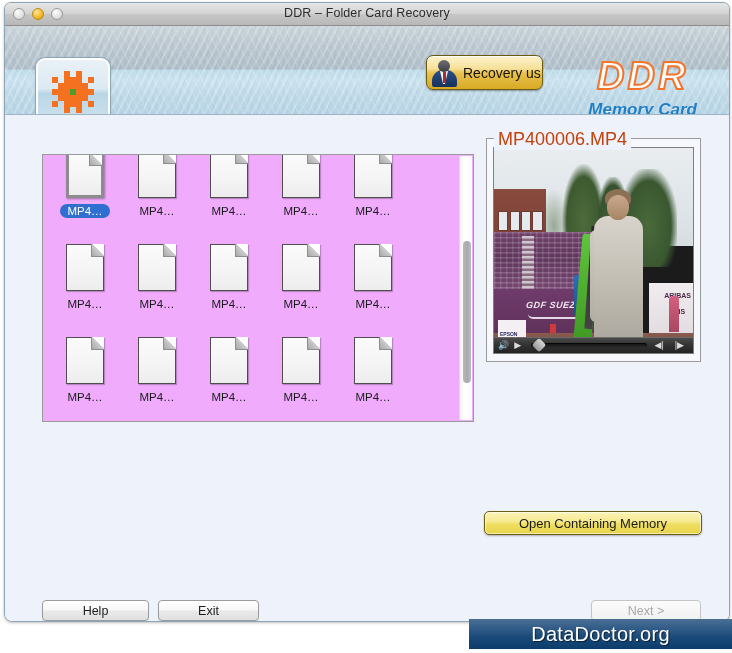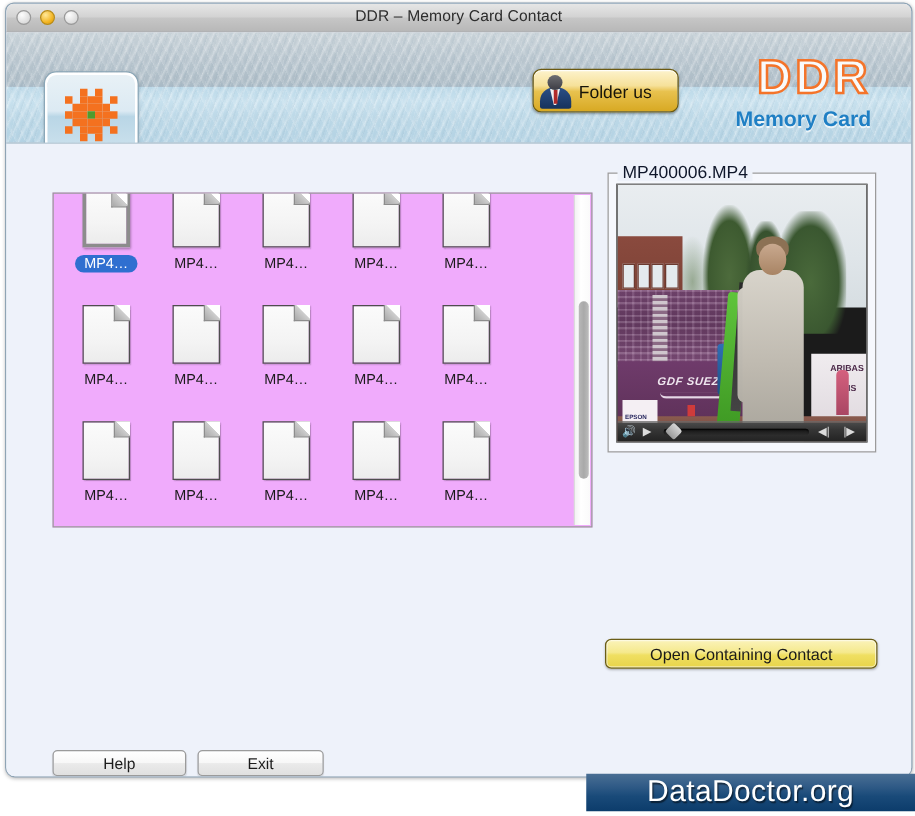--- a/index.html
+++ b/index.html
@@ -164,23 +164,24 @@
   .contact-label {
     font-size: 14px;
     color: #17140a;
     margin-left: 5px;
     white-space: nowrap;
   }
 
   .brand {
     position: absolute;
     right: 32px;
-    top: 16px;
-    text-align: right;
+    top: 30px;
+    text-align: center;
     z-index: 3;
+    font-style: italic;
   }
   .brand-ddr {
     font-size: 38px;
     font-weight: bold;
     letter-spacing: 3px;
     color: transparent;
     -webkit-text-stroke: 2px #f4742a;
     text-shadow: 0 0 1px rgba(255,255,255,.9);
     line-height: 40px;
   }
@@ -292,22 +293,22 @@
     position: absolute;
     left: 481px;
     top: 14px;
     width: 215px;
     height: 233px;
   }
   .pg-legend {
     position: absolute;
     left: 8px;
     top: 0;
-    font-size: 14px;
-    color: #0f172a;
+    font-size: 18px;
+    color: #c2410c;
     background: #eef2fa;
     padding: 0 4px;
     z-index: 2;
     white-space: nowrap;
   }
   .pg-frame {
     position: absolute;
     left: 0;
     top: 9px;
     right: 0;
@@ -476,40 +477,40 @@
     left: 469px;
     top: 619px;
     width: 263px;
     height: 30px;
     background: linear-gradient(to bottom,#4a6f94 0%,#2f5a86 35%,#194a79 60%,#0c3c6b 100%);
     display: flex;
     align-items: center;
     justify-content: center;
   }
   .footer-text {
-    font-size: 24px;
+    font-size: 20px;
     color: #ffffff;
     letter-spacing: .3px;
     text-shadow: 1px 1px 1px rgba(0,0,0,.55);
   }
 </style>
 </head>
 <body>
 
 <div id="app">
 
   <div class="window">
 
     <div class="titlebar">
       <div class="traffic">
         <div class="light close"></div>
         <div class="light min"></div>
         <div class="light zoom"></div>
       </div>
-      <div class="title-text">DDR – Memory Card Contact</div>
+      <div class="title-text">DDR – Folder Card Recovery</div>
     </div>
 
     <div class="header">
 
       <div class="app-icon-box">
         <div class="flower">
           <div class="px"></div>
             <div class="px"></div>
             <div class="px o"></div>
             <div class="px"></div>
@@ -561,21 +562,21 @@
         </div>
       </div>
 
       <div class="contact-btn">
         <div class="contact-avatar">
           <div class="ca-body"></div>
           <div class="ca-shirt"></div>
           <div class="ca-tie"></div>
           <div class="ca-head"></div>
         </div>
-        <div class="contact-label">Folder us</div>
+        <div class="contact-label">Recovery us</div>
       </div>
 
       <div class="brand">
         <div class="brand-ddr">DDR</div>
         <div class="brand-sub">Memory Card</div>
       </div>
     </div>
 
     <div class="body">
 
@@ -692,24 +693,25 @@
               </div>
               <div class="cright">
                 <span class="cicon">◀|</span>
                 <span class="cicon">|▶</span>
               </div>
             </div>
           </div>
         </div>
       </div>
 
-      <div class="ocf">Open Containing Contact</div>
+      <div class="ocf">Open Containing Memory</div>
 
       <div class="btn" id="btn-exit">Exit</div>
       <div class="btn" id="btn-help">Help</div>
+      <div class="btn disabled" id="btn-next">Next &gt;</div>
 
     </div>
   </div>
 
   <div class="footer">
     <div class="footer-text">DataDoctor.org</div>
   </div>
 
 </div>
 

